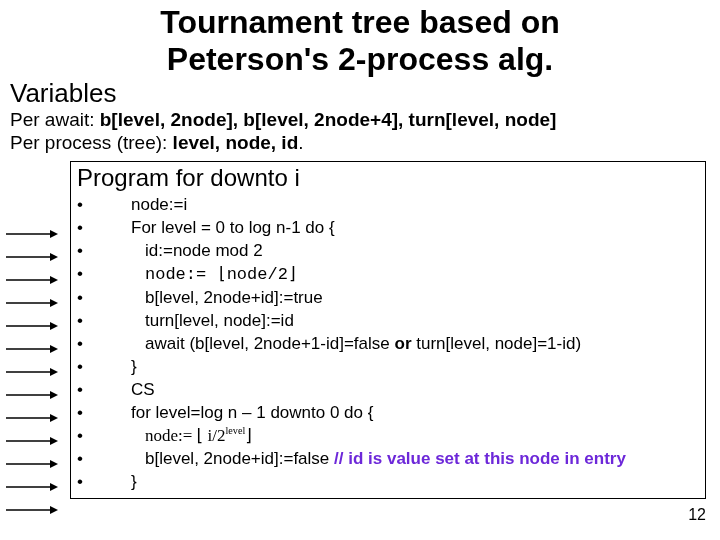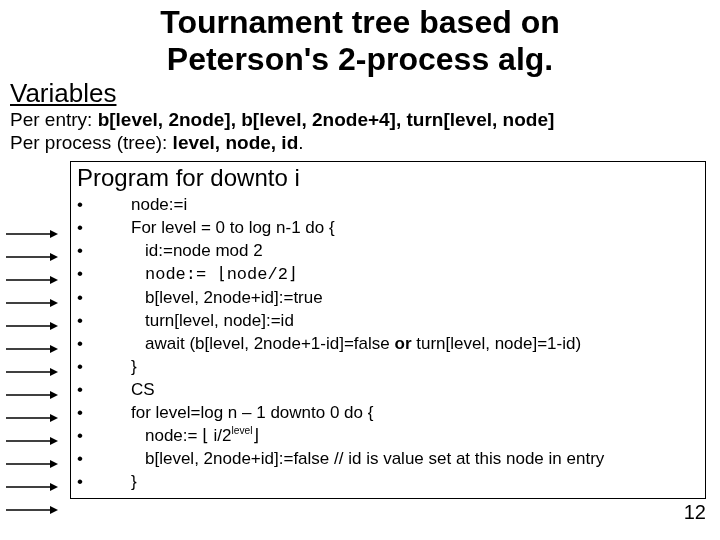--- a/index.html
+++ b/index.html
@@ -19,21 +19,20 @@
     box-sizing: border-box;
     padding: 4px 10px 0 10px;
   }
   .title {
     text-align: center;
     font-size: 32px;
     line-height: 1.15;
     margin: 0 0 2px 0;
   }
   .section-underline {
-    text-decoration: underline;
     font-size: 26px;
     margin: 0;
     line-height: 1;
   }
   .vars {
     font-size: 19px;
     line-height: 1.25;
     margin: 2px 0 6px 0;
   }
   .program-box {
@@ -58,27 +57,27 @@
     line-height: 1.35;
   }
   .bullet {
     width: 26px;
     flex: 0 0 26px;
     text-align: left;
   }
   .code {
     white-space: pre;
   }
-  .comment { color: #000000; }
+  .comment { color: #6d28d9; font-weight: bold; }
   .sup { font-size: 0.6em; vertical-align: super; }
   .pagenum {
     position: absolute;
     right: 14px;
     bottom: 16px;
-    font-size: 20px;
+    font-size: 16px;
     font-family: "Comic Sans MS", cursive, sans-serif;
   }
   .arrows {
     position: absolute;
     left: 6px;
     top: 222px;
     width: 54px;
   }
   .arrow-row {
     height: 23px;
@@ -94,21 +93,21 @@
 
   <h1 class="title">
     <span>Tournament tree based on</span><br>
     <span>Peterson's 2-process alg.</span>
   </h1>
 
   <div class="section-underline">Variables</div>
 
   <div class="vars">
     <div>
-      <span>Per entry: </span><b>b[level, 2node], b[level, 2node+4], turn[level, node]</b>
+      <span>Per await: </span><b>b[level, 2node], b[level, 2node+4], turn[level, node]</b>
     </div>
     <div>
       <span>Per process (tree): </span><b>level, node, id</b>.
     </div>
   </div>
 
   <div class="arrows" id="arrows">
       <div class="arrow-row">
         <svg width="52" height="10" viewBox="0 0 52 10">
           <line x1="0" y1="5" x2="44" y2="5" stroke="#000" stroke-width="1.5"></line>
@@ -227,21 +226,21 @@
         <li>
           <span class="bullet">•</span>
           <span class="code" style="padding-left: 28px;">CS</span>
         </li>
         <li>
           <span class="bullet">•</span>
           <span class="code" style="padding-left: 28px;">for level=log n – 1 downto 0 do {</span>
         </li>
         <li>
           <span class="bullet">•</span>
-          <span class="code" style="padding-left: 42px;">node:= ⌊ i/2<span class="sup">level</span>⌋</span>
+          <span class="code" style="padding-left: 42px; font-family: Liberation Serif, serif;">node:= ⌊ i/2<span class="sup">level</span>⌋</span>
         </li>
         <li>
           <span class="bullet">•</span>
           <span class="code" style="padding-left: 42px;"><span>b[level, 2node+id]:=false </span><span class="comment">// id is value set at this node in entry</span></span>
         </li>
         <li>
           <span class="bullet">•</span>
           <span class="code" style="padding-left: 28px;">}</span>
         </li>
       </ul>

